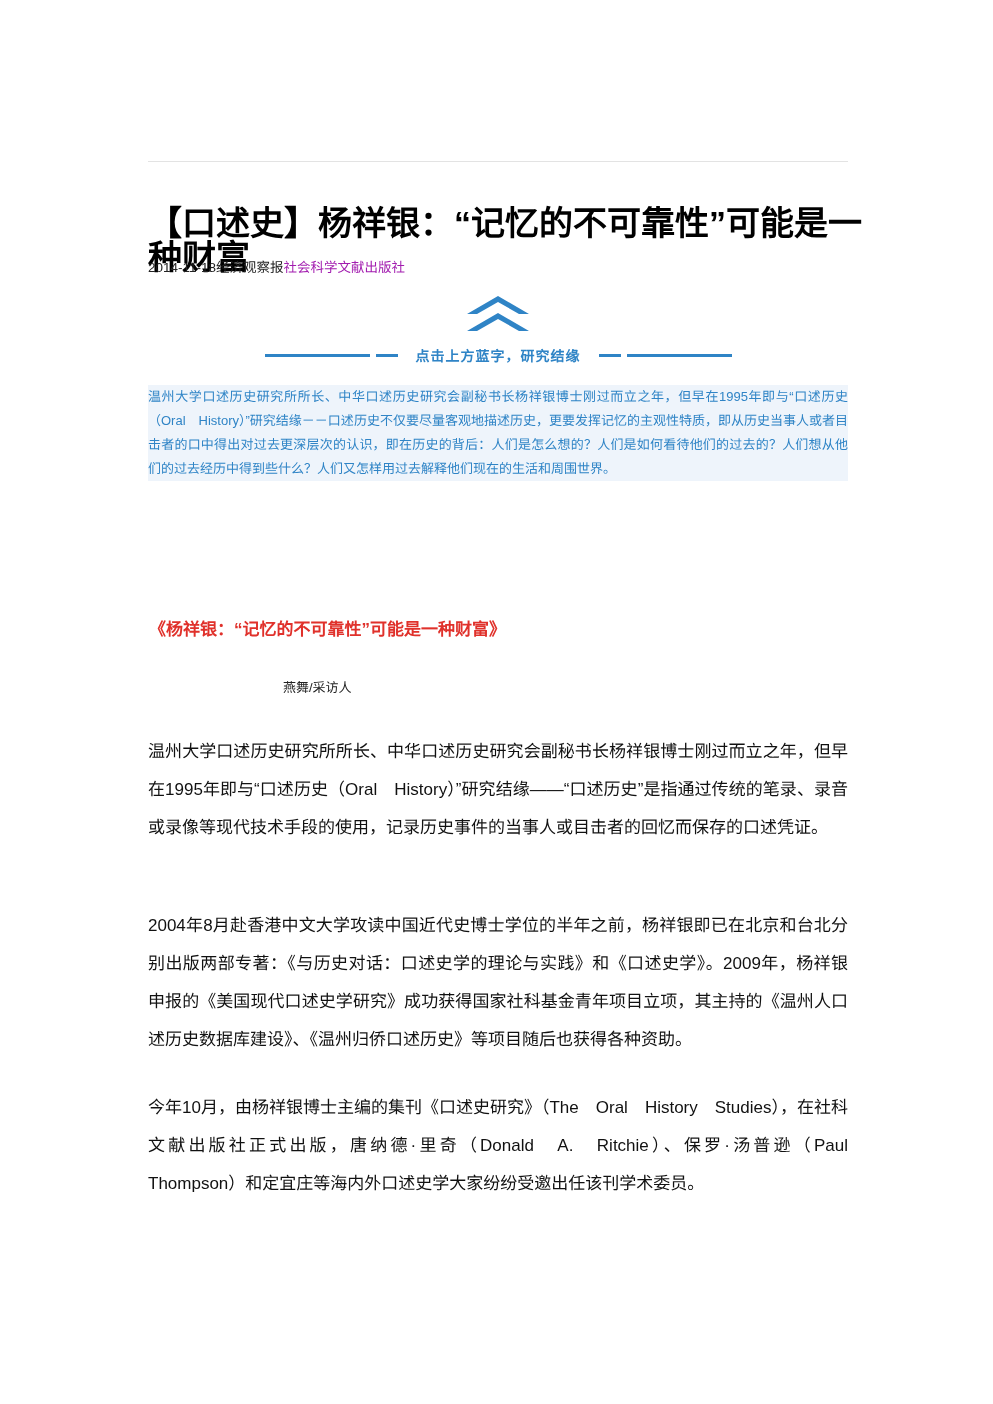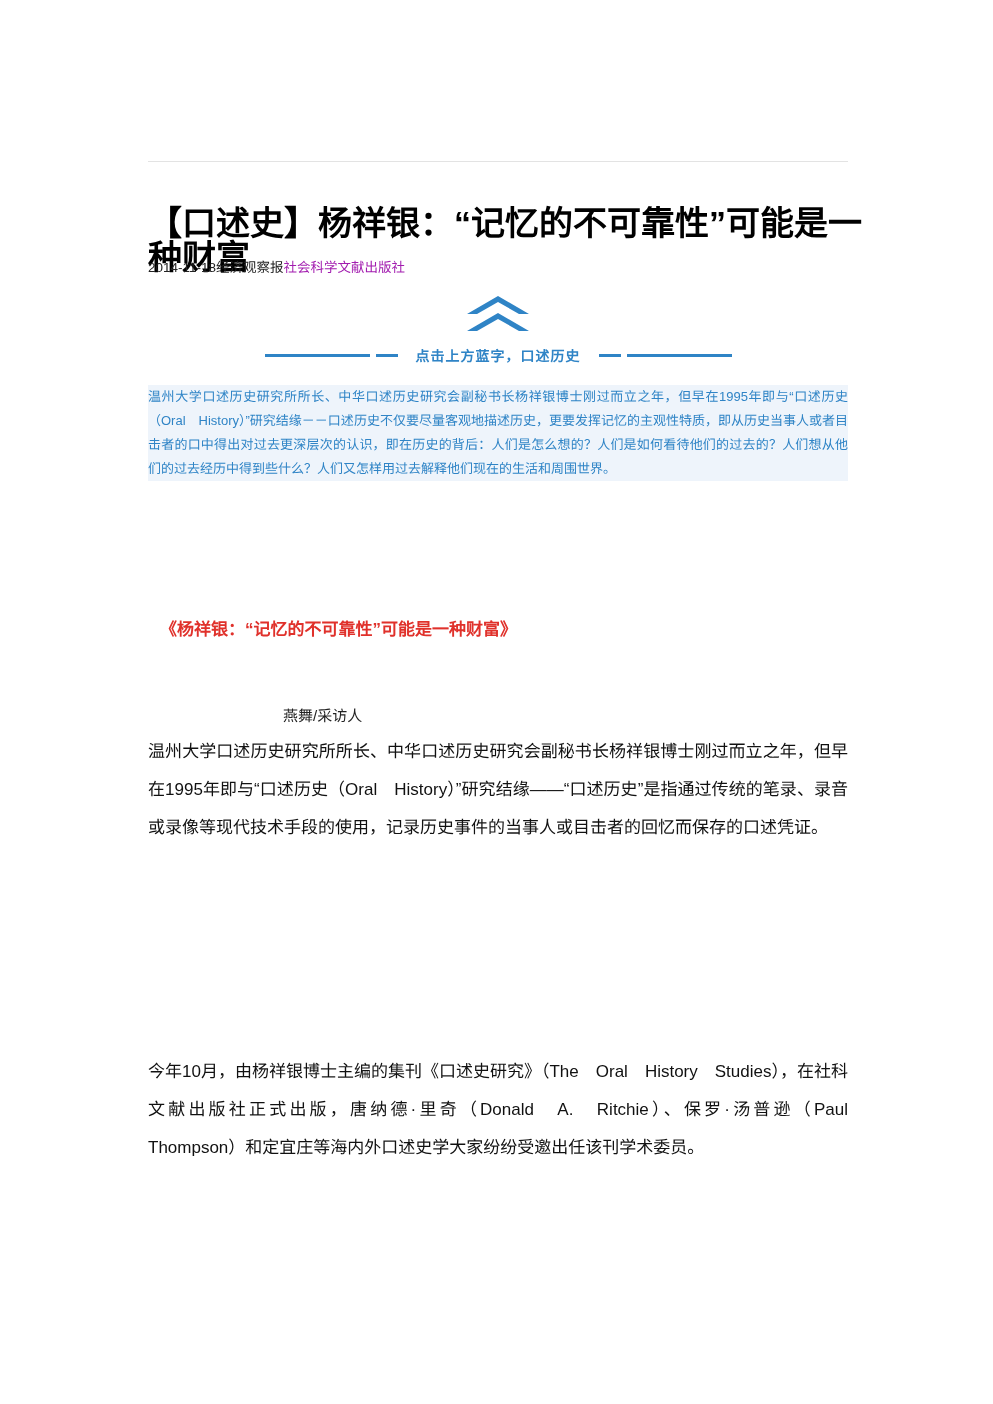--- a/index.html
+++ b/index.html
@@ -113,48 +113,48 @@
     top: 385px;
     width: 700px;
     font-size: 13px;
     line-height: 24px;
     color: #2f84c6;
     background: #eef4fb;
     text-align: justify;
   }
   .red-heading {
     position: absolute;
-    left: 160px;
+    left: 149px;
     top: 617px;
     width: 700px;
     font-size: 17px;
     font-weight: bold;
     color: #e0312b;
     line-height: 26px;
   }
   .byline {
     position: absolute;
     left: 283px;
-    top: 704px;
-    font-size: 15px;
+    top: 676px;
+    font-size: 13px;
     color: #222;
     line-height: 24px;
   }
   .para {
     position: absolute;
     left: 148px;
     width: 700px;
     font-size: 17px;
     line-height: 38px;
     color: #111;
     text-align: justify;
   }
   .p1 { top: 716px; }
   .p2 { top: 890px; }
-  .p3 { top: 1036px; }
+  .p3 { top: 1072px; }
 </style>
 </head>
 <body>
 
 <div class="page">
 
   <div class="top-rule"></div>
 
   <h1 class="article-title">【口述史】杨祥银：“记忆的不可靠性”可能是一种财富</h1>
 
@@ -171,28 +171,29 @@
       </div>
       <div class="chev chev2">
         <svg width="70" height="22" viewBox="0 0 70 22" xmlns="http://www.w3.org/2000/svg">
           <path d="M35 2 L66 20 L56 20 L35 8 L14 20 L4 20 Z" fill="#2f84c6"></path>
         </svg>
       </div>
     </div>
     <div class="banner-bottom">
       <div class="rule-seg"></div>
       <div class="rule-dash"></div>
-      <div class="banner-text">点击上方蓝字，口述历史</div>
+      <div class="banner-text">点击上方蓝字，研究结缘</div>
       <div class="rule-dash"></div>
       <div class="rule-seg"></div>
     </div>
   </div>
 
   <div class="abstract">温州大学口述历史研究所所长、中华口述历史研究会副秘书长杨祥银博士刚过而立之年，但早在1995年即与“口述历史（Oral　History）”研究结缘－－口述历史不仅要尽量客观地描述历史，更要发挥记忆的主观性特质，即从历史当事人或者目击者的口中得出对过去更深层次的认识，即在历史的背后：人们是怎么想的？人们是如何看待他们的过去的？人们想从他们的过去经历中得到些什么？人们又怎样用过去解释他们现在的生活和周围世界。</div>
 
   <div class="red-heading">《杨祥银：“记忆的不可靠性”可能是一种财富》</div>
 
   <div class="byline">燕舞/采访人</div>
 
   <p class="para p1">温州大学口述历史研究所所长、中华口述历史研究会副秘书长杨祥银博士刚过而立之年，但早在1995年即与“口述历史（Oral　History）”研究结缘——“口述历史”是指通过传统的笔录、录音或录像等现代技术手段的使用，记录历史事件的当事人或目击者的回忆而保存的口述凭证。</p>
+  <p class="para p2">2004年8月赴香港中文大学攻读中国近代史博士学位的半年之前，杨祥银即已在北京和台北分别出版两部专著：《与历史对话：口述史学的理论与实践》和《口述史学》。2009年，杨祥银申报的《美国现代口述史学研究》成功获得国家社科基金青年项目立项，其主持的《温州人口述历史数据库建设》、《温州归侨口述历史》等项目随后也获得各种资助。</p>
   <p class="para p3">今年10月，由杨祥银博士主编的集刊《口述史研究》（The　Oral　History　Studies），在社科文献出版社正式出版，唐纳德·里奇（Donald　A.　Ritchie）、保罗·汤普逊（Paul　Thompson）和定宜庄等海内外口述史学大家纷纷受邀出任该刊学术委员。</p>
 
 </div>
 
 </body></html>

